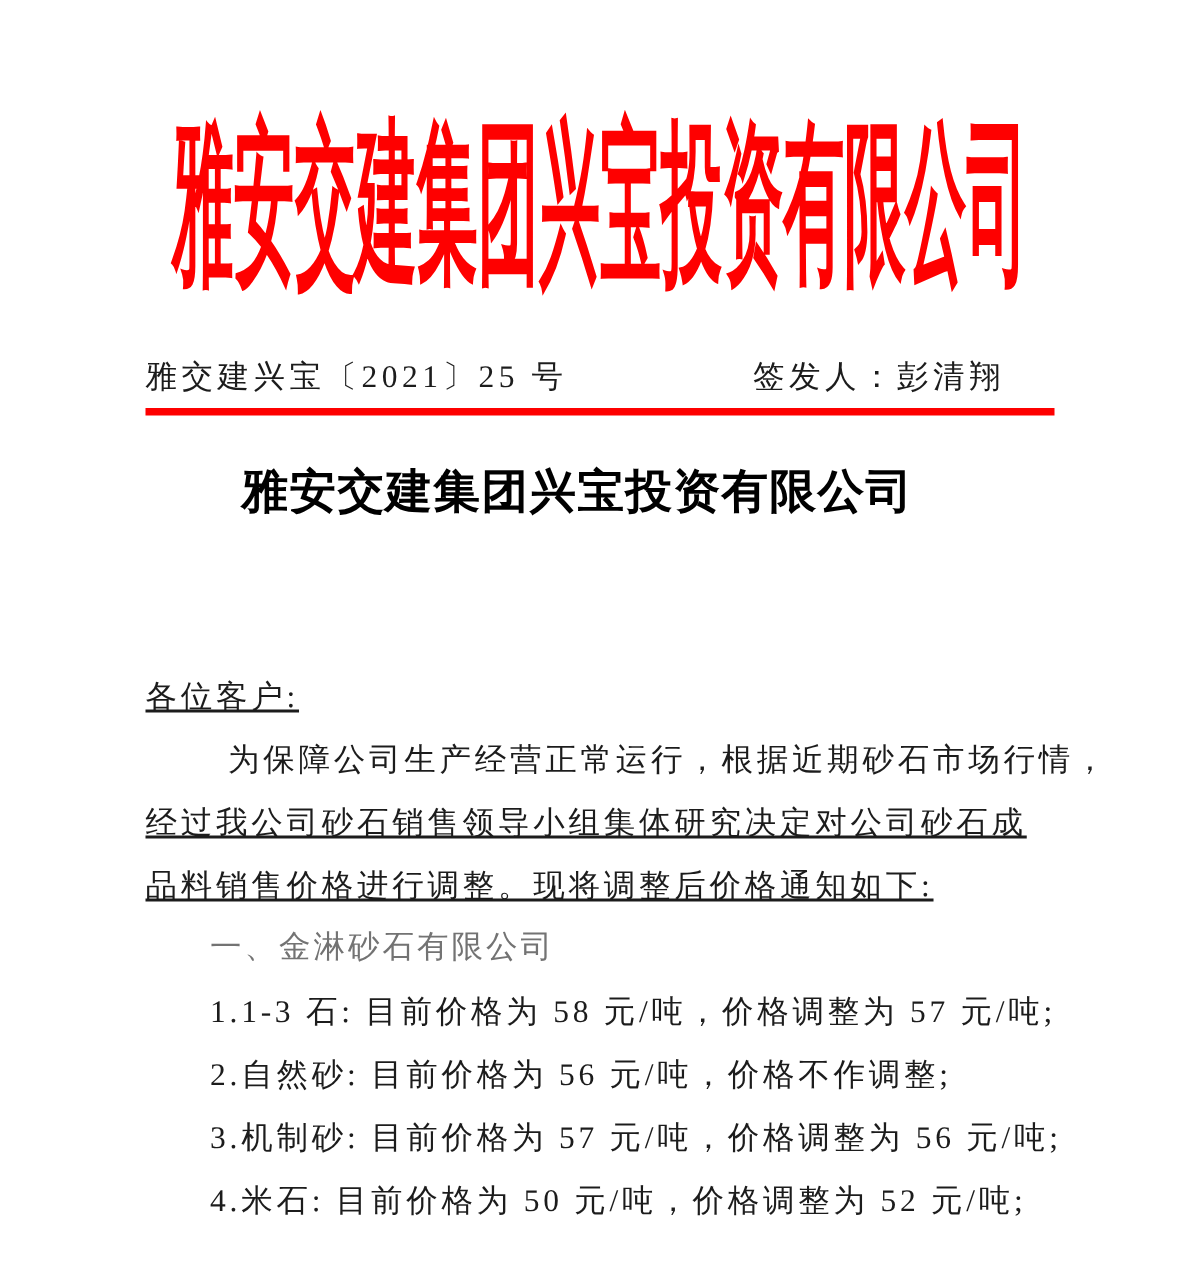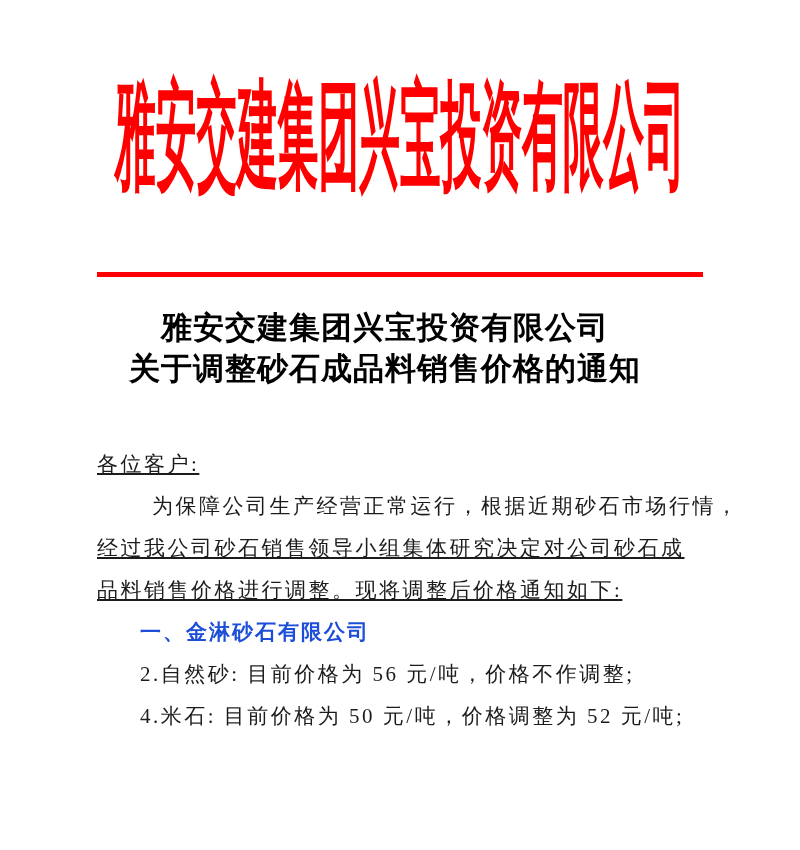--- a/index.html
+++ b/index.html
@@ -53,43 +53,48 @@
     position:absolute;top:443px;left:97px;width:640px;
     font-size:21px;line-height:42px;letter-spacing:2.5px;
     color:#1c1c1c;
   }
   .body-line{white-space:nowrap;}
   .ind0{padding-left:0;text-decoration:underline;}
   .ind1{padding-left:43px;}
   .ind2{padding-left:55px;text-align:center;}
   .heading{
     font-family:"Liberation Sans","DejaVu Sans",sans-serif;
-    font-weight:bold;color:#1d4ed8;letter-spacing:2px;
+    font-weight:normal;color:#737373;letter-spacing:2px;
   }
 </style>
 </head>
 <body>
 
 <div class="page">
 
   <div class="masthead">
     <div class="masthead-text">雅安交建集团兴宝投资有限公司</div>
   </div>
 
+  <div class="docnum-row">
+    <span>雅交建兴宝〔2021〕25 号</span>
+    <span class="issuer"><span>签发人：</span><span>彭清翔</span></span>
+  </div>
 
   <div class="red-divider"></div>
 
   <div class="notice-title">
     <div>雅安交建集团兴宝投资有限公司</div>
-    <div>关于调整砂石成品料销售价格的通知</div>
   </div>
 
   <div class="body-block">
       <div class="body-line ind0">各位客户:</div>
       <div class="body-line ind2">为保障公司生产经营正常运行，根据近期砂石市场行情，</div>
       <div class="body-line ind0">经过我公司砂石销售领导小组集体研究决定对公司砂石成</div>
       <div class="body-line ind0">品料销售价格进行调整。现将调整后价格通知如下:</div>
       <div class="body-line ind1 heading">一、金淋砂石有限公司</div>
+      <div class="body-line ind1">1.1-3 石: 目前价格为 58 元/吨，价格调整为 57 元/吨;</div>
       <div class="body-line ind1">2.自然砂: 目前价格为 56 元/吨，价格不作调整;</div>
+      <div class="body-line ind1">3.机制砂: 目前价格为 57 元/吨，价格调整为 56 元/吨;</div>
       <div class="body-line ind1">4.米石: 目前价格为 50 元/吨，价格调整为 52 元/吨;</div>
     </div>
 
 </div>
 
 </body></html>

